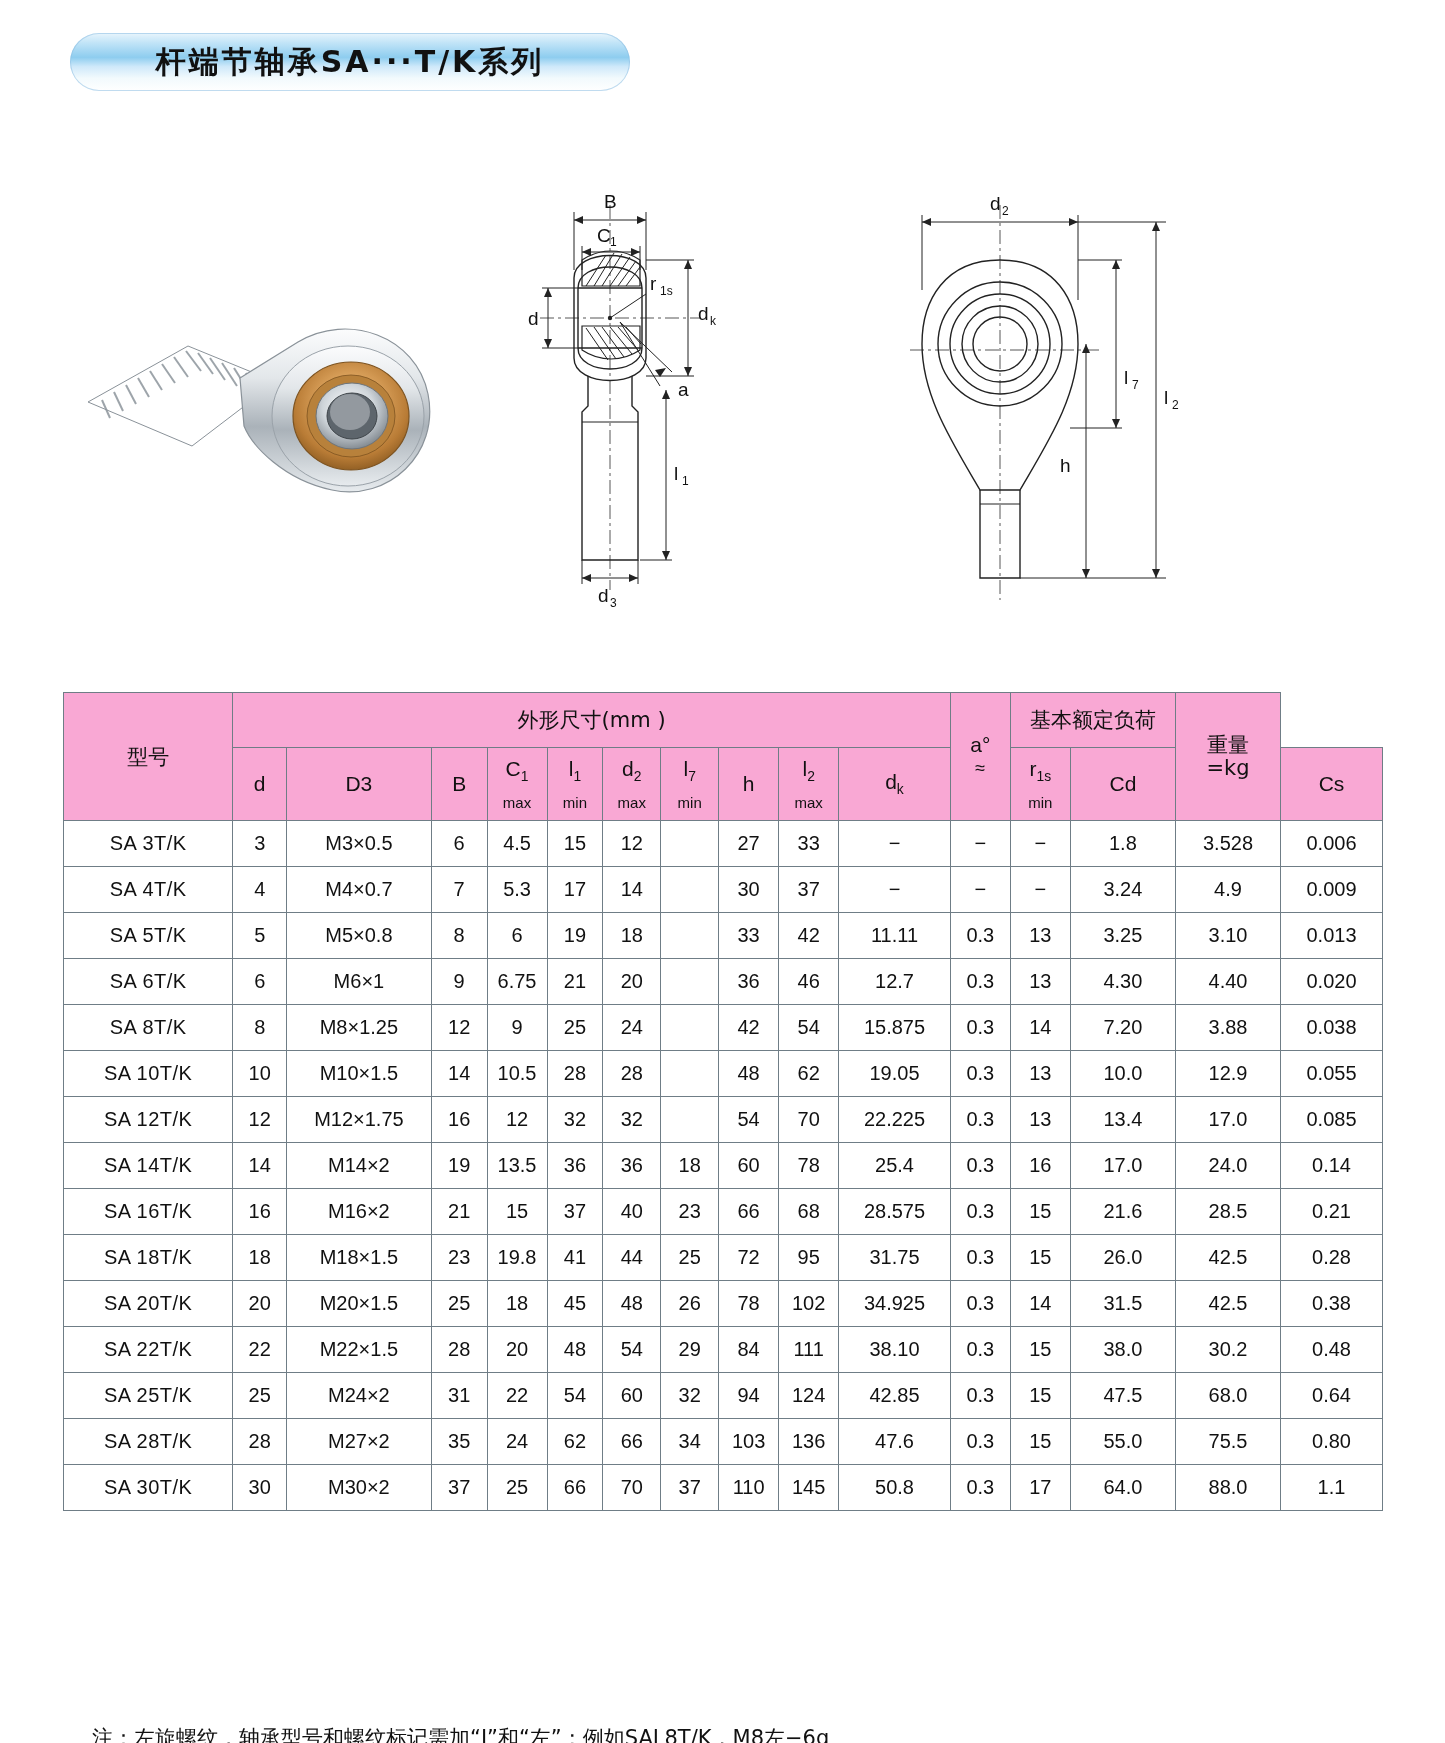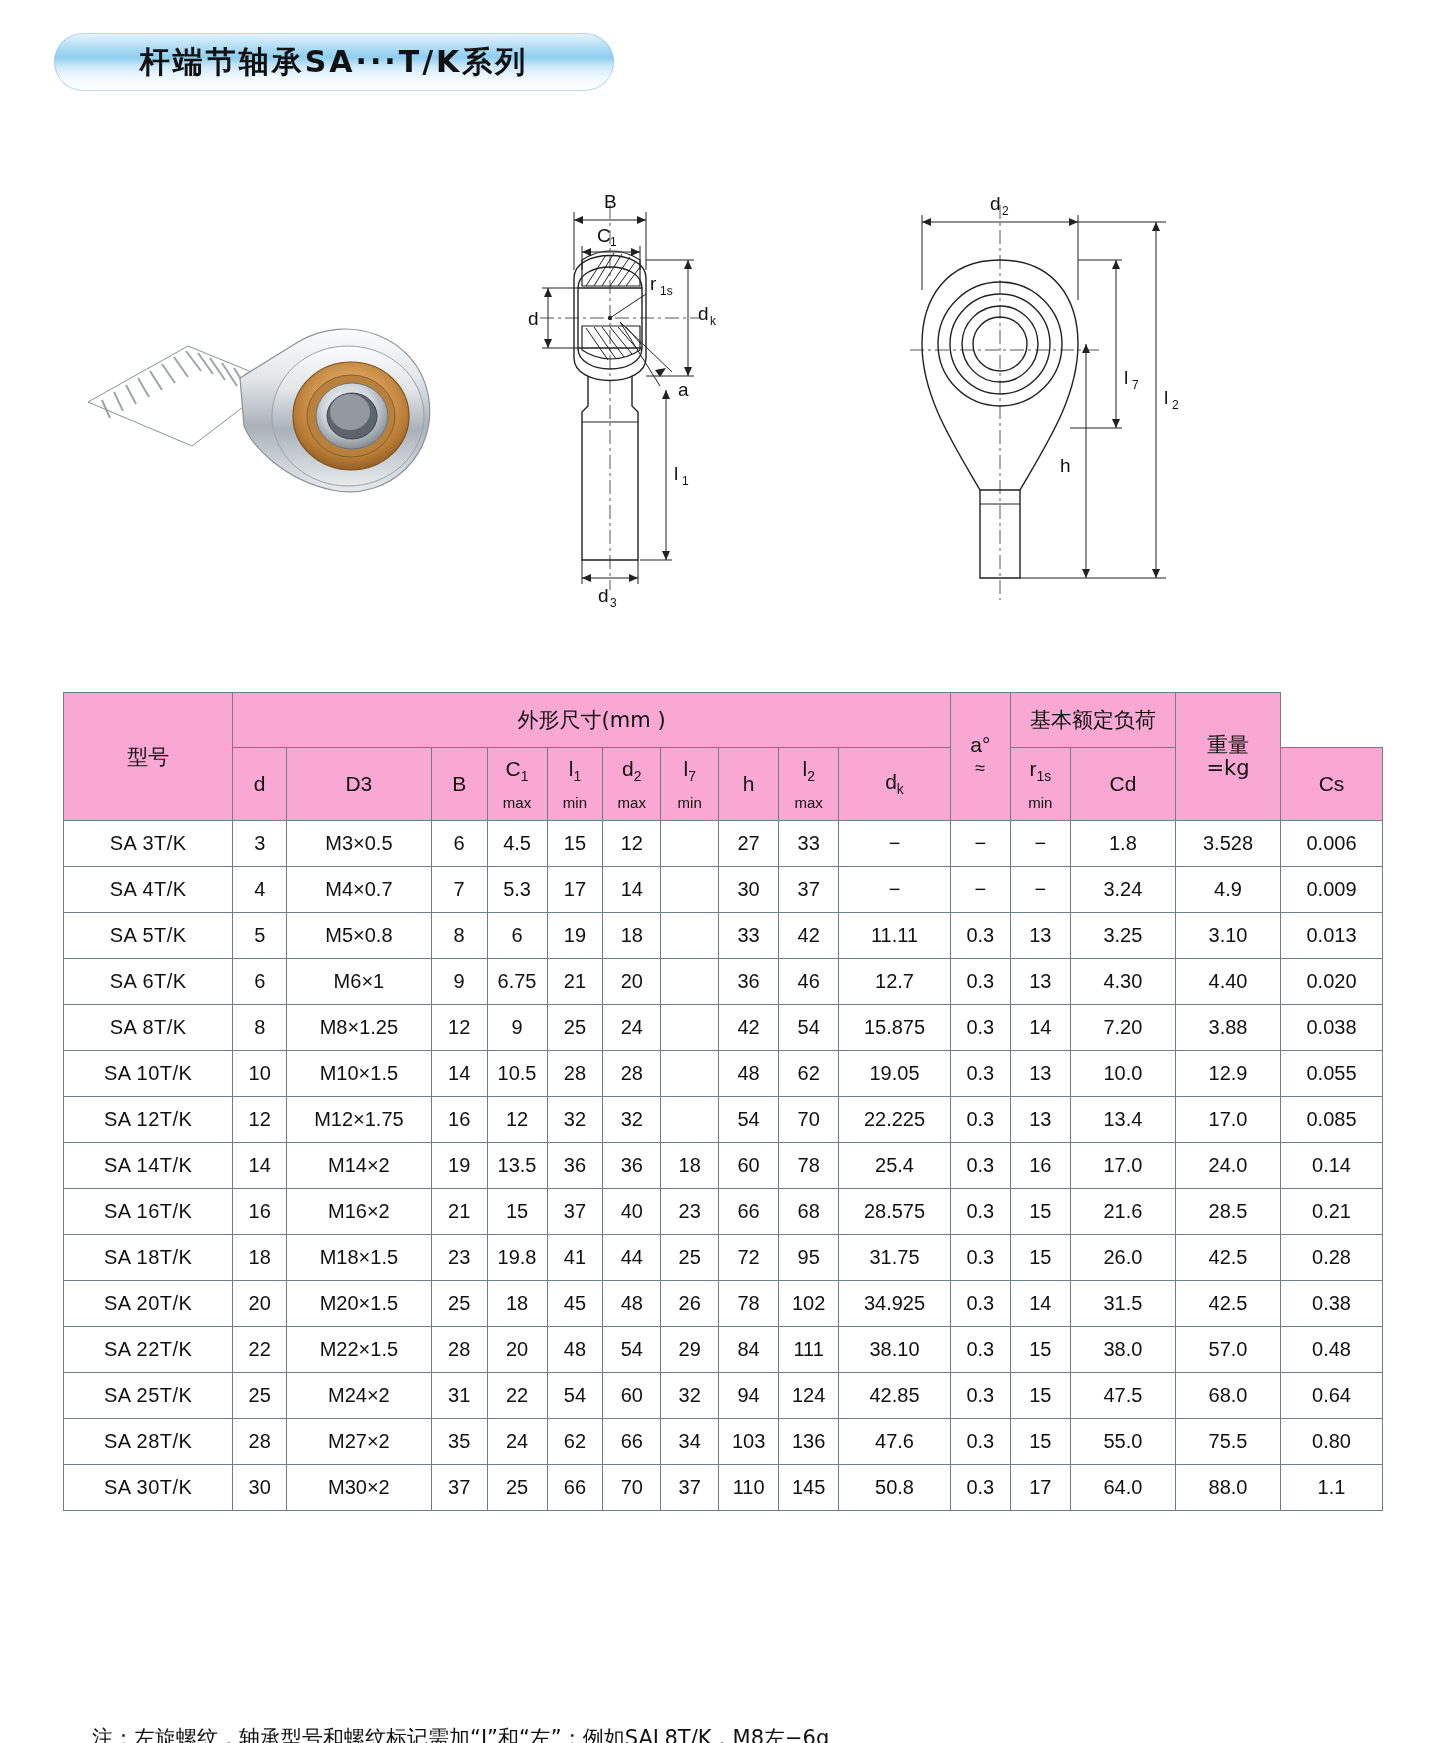--- a/index.html
+++ b/index.html
@@ -12,21 +12,21 @@
     height: 1743px;
     font-family: "Liberation Sans", "DejaVu Sans", sans-serif;
     color: #1a1a1a;
     position: relative;
     overflow: hidden;
   }
 
   
   .title-wrap {
     position: absolute;
-    left: 54px;
+    left: 70px;
     top: 33px;
     width: 560px;
     height: 58px;
   }
   .title-pill {
     width: 100%;
     height: 100%;
     border-radius: 29px;
     background: linear-gradient(to bottom,
         #e9f5fc 0%,
@@ -668,21 +668,21 @@
         <td>20</td>
         <td>48</td>
         <td>54</td>
         <td>29</td>
         <td>84</td>
         <td>111</td>
         <td>38.10</td>
         <td>0.3</td>
         <td>15</td>
         <td>38.0</td>
-        <td>57.0</td>
+        <td>30.2</td>
         <td>0.48</td>
       </tr>
       <tr>
         <td>SA 25T/K</td>
         <td>25</td>
         <td>M24×2</td>
         <td>31</td>
         <td>22</td>
         <td>54</td>
         <td>60</td>

